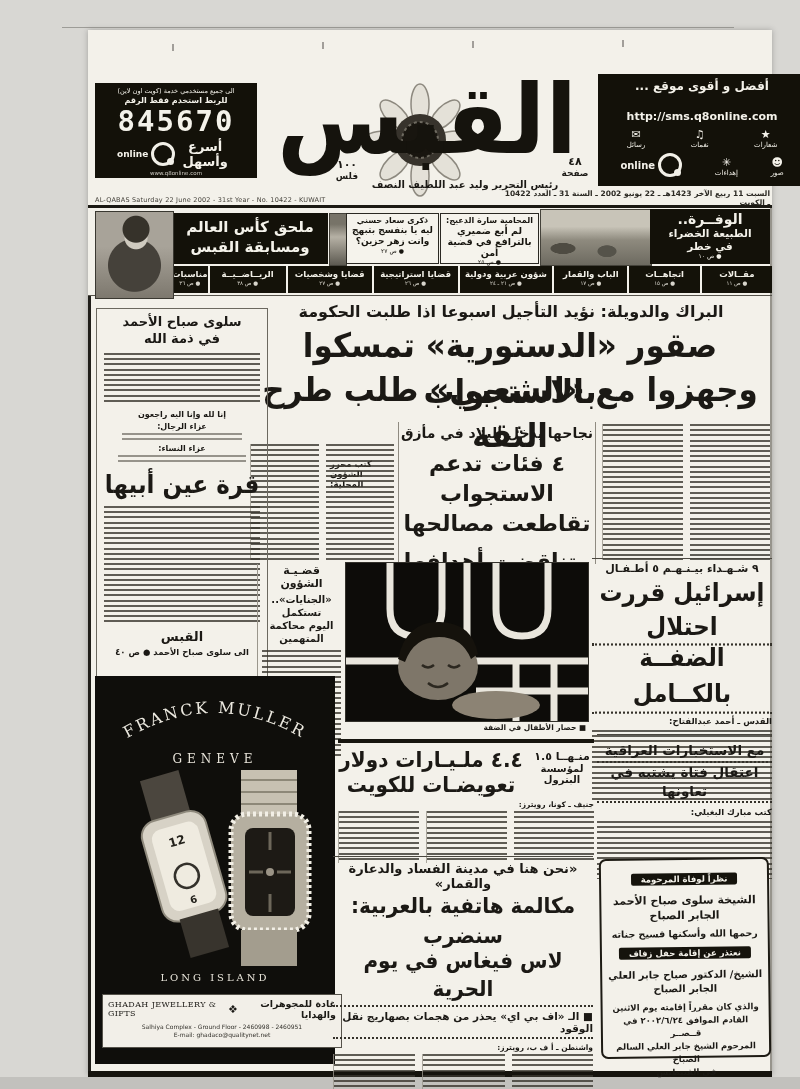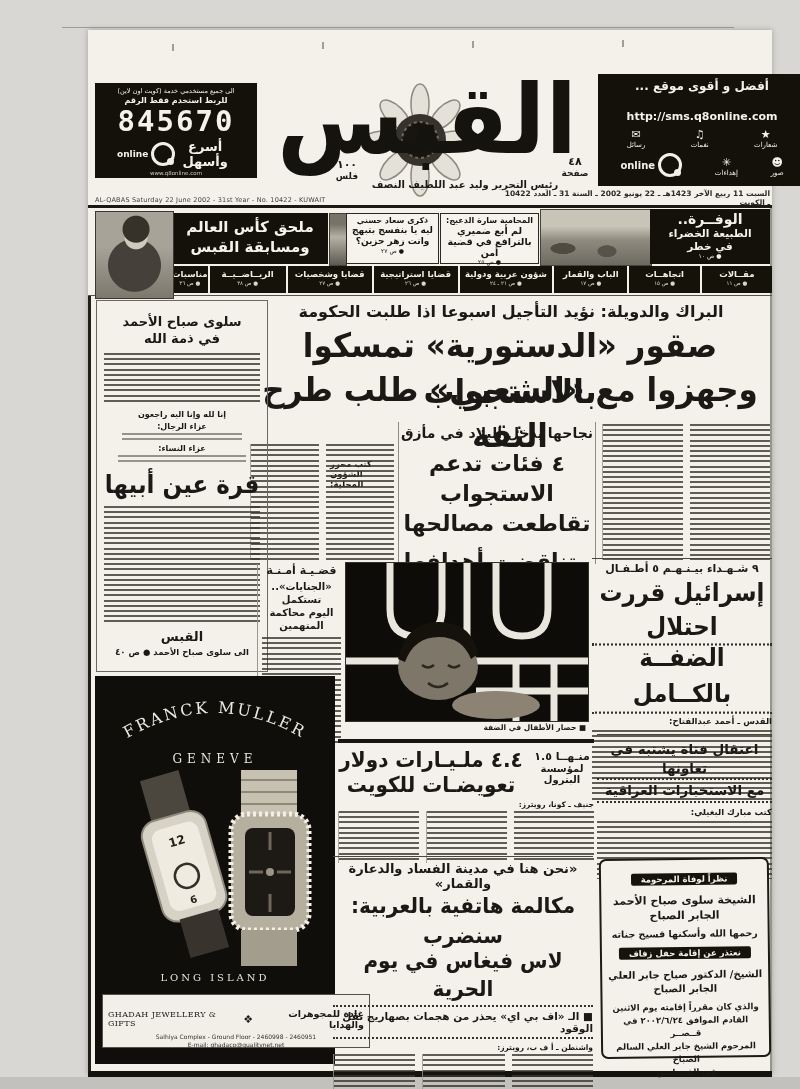--- a/index.html
+++ b/index.html
@@ -216,21 +216,21 @@
     <div class="headline-xl" style="">تقاطعت مصالحها</div>
     <div class="headline-xl" style="margin-top:8px">وتناقضت أهدافها</div>
   </div>
   <div class="abs rtl byline" style="left:330px;top:425px;width:64px;text-align:left">كتب محرر الشؤون المحلية:</div>
 
   <div class="abs cols" style="left:250px;top:444px;width:144px;height:116px">
     <div class="ft"></div>
     <div class="ft colrule"></div>
   </div>
 
-  <div class="abs rtl" style="left:96px;top:300px;width:172px;height:372px;border:1px solid #6b685f;box-sizing:border-box;padding:12px 7px">
+  <div class="abs rtl" style="left:96px;top:308px;width:172px;height:372px;border:1px solid #6b685f;box-sizing:border-box;padding:4px 7px">
     <div class="c b" style="font-size:13px;line-height:17px">سلوى صباح الأحمد</div>
     <div class="c b" style="font-size:13px;line-height:17px">في ذمة الله</div>
     <div class="ft" style="height:52px;margin-top:6px"></div>
     <div class="c b" style="font-size:8px;margin-top:5px">إنا لله وإنا اليه راجعون</div>
     <div class="c b" style="font-size:8px;margin-top:3px">عزاء الرجال:</div>
     <div class="ft2" style="height:8px;margin:2px 18px 0"></div>
     <div class="c b" style="font-size:8px;margin-top:3px">عزاء النساء:</div>
     <div class="ft2" style="height:8px;margin:2px 14px 0"></div>
     <div class="c b" style="font-size:23px;margin-top:8px;transform:scaleY(1.1)">قرة عين أبيها</div>
     <div class="ft" style="height:118px;margin-top:9px"></div>
@@ -258,21 +258,21 @@
     </g>
     <ellipse cx="92" cy="104" rx="40" ry="33" fill="#7e7669"></ellipse>
     <path d="M52,96 q8,-38 42,-37 q32,1 38,32 l-7,5 q-9,-22 -32,-22 q-25,0 -34,25 z" fill="#15120c"></path>
     <path d="M76,102 q6,5 12,0 M102,102 q6,5 12,0" stroke="#2c2820" stroke-width="2.5" fill="none"></path>
     <path d="M82,120 q10,8 20,0" stroke="#2c2820" stroke-width="2.5" fill="none"></path>
     <ellipse cx="150" cy="142" rx="44" ry="14" fill="#8c8374"></ellipse>
   </svg>
   <div class="abs rtl b" style="left:452px;top:723px;width:134px;font-size:7.5px">■ حصار الأطفال في الضفة</div>
 
   <div class="abs rtl c" style="left:257px;top:564px;width:84px;border-left:1px solid #9a968c;padding-left:4px;box-sizing:border-box">
-    <div class="b" style="font-size:11px;letter-spacing:1px">قضـيـة أمـنـة</div>
+    <div class="b" style="font-size:11px;letter-spacing:1px">قضـيـة الشؤون</div>
     <div class="b" style="font-size:10px;line-height:13px;margin-top:3px">«الجنايات».. تستكمل</div>
     <div class="b" style="font-size:10px;line-height:13px">اليوم محاكمة المتهمين</div>
     <div class="ft" style="height:108px;margin-top:5px"></div>
   </div>
 
   <div class="abs" style="left:338px;top:739px;width:256px;height:4px;background:#17150f"></div>
   <div class="abs rtl" style="left:338px;top:746px;width:256px">
     <div style="display:flex;direction:rtl;gap:6px">
       <div class="c" style="width:64px;padding-top:4px">
         <div class="b" style="font-size:11px">منـهــا ١.٥</div>
@@ -285,22 +285,22 @@
     </div>
     <div class="byline" style="margin-top:3px;font-size:7.5px">جنيف ـ كونا، رويترز:</div>
     <div class="cols" style="height:52px;margin-top:2px">
       <div class="ft"></div>
       <div class="ft colrule"></div>
       <div class="ft colrule"></div>
     </div>
   </div>
 
   <div class="abs rtl" style="left:597px;top:734px;width:175px;border-top:1px solid #4a473f;padding-top:5px">
+    <div class="c b dotl" style="font-size:13.5px;line-height:21px">مع الاستخبارات العراقية</div>
     <div class="c b dotl" style="font-size:13.5px;line-height:19px">اعتقال فتاة يشتبه في تعاونها</div>
-    <div class="c b dotl" style="font-size:13.5px;line-height:21px">مع الاستخبارات العراقية</div>
     <div class="byline" style="margin-top:4px">كتب مبارك البغيلي:</div>
     <div class="ft" style="height:58px;margin-top:4px"></div>
   </div>
 
   <div class="abs" style="left:95px;top:676px;width:240px;height:388px;background:#0f0e0b">
     <svg width="240" height="78" viewBox="0 0 240 78">
       <defs>
           <path id="fmarc" d="M26,66 Q120,8 214,66" fill="none"></path>
         </defs>
       <text font-family="DejaVu Serif, serif" font-size="16" fill="#ece9e0" letter-spacing="2.5">
@@ -322,21 +322,21 @@
         <rect x="146" y="0" width="56" height="46" fill="#c7c1b2"></rect>
         <path d="M146,10 h56 M146,22 h56 M146,34 h56" stroke="#8d8878" stroke-width="2"></path>
         <rect x="136" y="44" width="78" height="116" rx="16" fill="#b5afa0" stroke="#f2efe6" stroke-width="5" stroke-dasharray="3 3"></rect>
         <rect x="150" y="58" width="50" height="88" rx="8" fill="#1d1a15"></rect>
         <path d="M175,62 v18 M175,124 v18 M154,102 h14 M182,102 h14" stroke="#6d675a" stroke-width="3"></path>
         <circle cx="175" cy="102" r="4" fill="#9b9486"></circle>
         <rect x="146" y="160" width="56" height="36" fill="#a39d8e"></rect>
       </g>
     </svg>
     <div class="c serif" style="color:#e8e4da;font-size:10px;letter-spacing:3px;margin-top:2px">LONG ISLAND</div>
-    <div class="abs" style="left:7px;top:318px;width:268px;height:54px;background:#f2efe8;border:1px solid #55524a;box-sizing:border-box;padding:13px 5px">
+    <div class="abs" style="left:7px;top:318px;width:240px;height:54px;background:#f2efe8;border:1px solid #55524a;box-sizing:border-box;padding:3px 5px">
       <div style="display:flex;justify-content:space-between;align-items:center">
         <div class="serif" style="font-size:8px;letter-spacing:.4px">GHADAH JEWELLERY &amp; GIFTS</div>
         <div style="font-size:11px">❖</div>
         <div class="rtl b" style="font-size:9.5px">غادة للمجوهرات والهدايا</div>
       </div>
       <div class="c" style="font-size:6px;margin-top:3px;color:#33312b">Salhiya Complex - Ground Floor - 2460998 - 2460951</div>
       <div class="c" style="font-size:6px;margin-top:1px;color:#33312b">E-mail: ghadaco@qualitynet.net</div>
     </div>
   </div>
 

